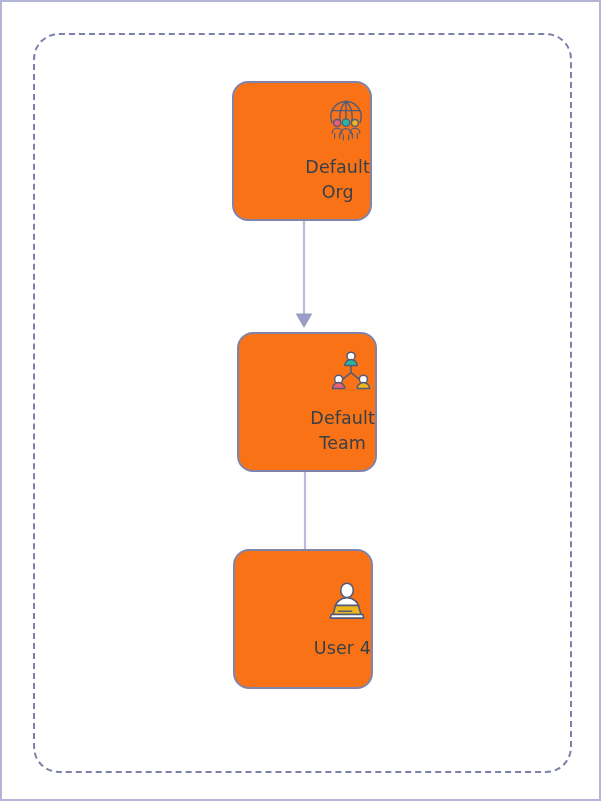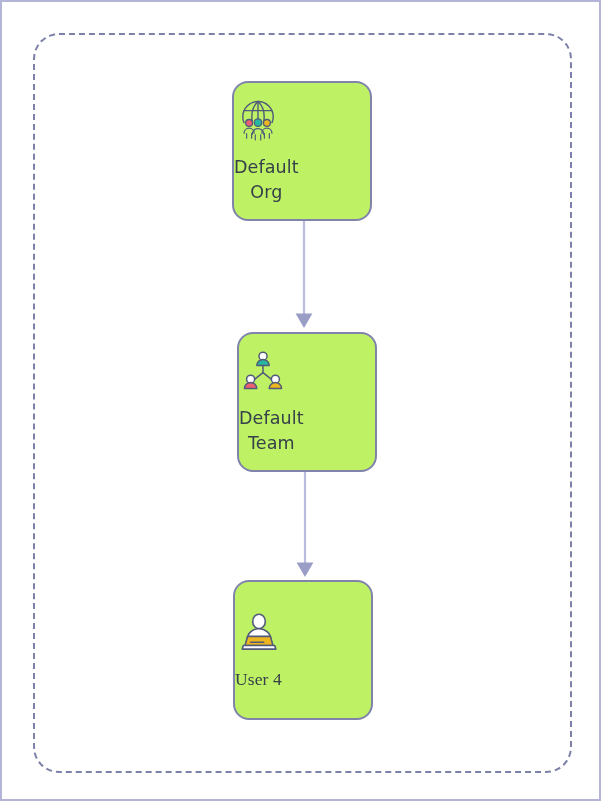--- a/index.html
+++ b/index.html
@@ -37,33 +37,33 @@
     border-radius: 26px;
     background: transparent;
   }
 
   
   .node {
     position: absolute;
     box-sizing: border-box;
     width: 140px;
     height: 140px;
-    background: #bef264;
+    background: #f97316;
     border: 2px solid #8084ab;
     border-radius: 16px;
     display: flex;
     flex-direction: column;
-    align-items: flex-start;
+    align-items: flex-end;
     justify-content: center;
     cursor: pointer;
     gap: 8px;
   }
   #node-org  { left: 230px; top: 79px; }
   #node-team { left: 235px; top: 330px; }
-  #node-user { left: 231px; top: 578px; font-family: Liberation Serif, serif; }
+  #node-user { left: 231px; top: 547px; }
 
   .node-icon {
     width: 48px;
     height: 48px;
     display: block;
     margin-bottom: 2px;
   }
   .node-label {
     color: #36404a;
     font-size: 17.5px;

